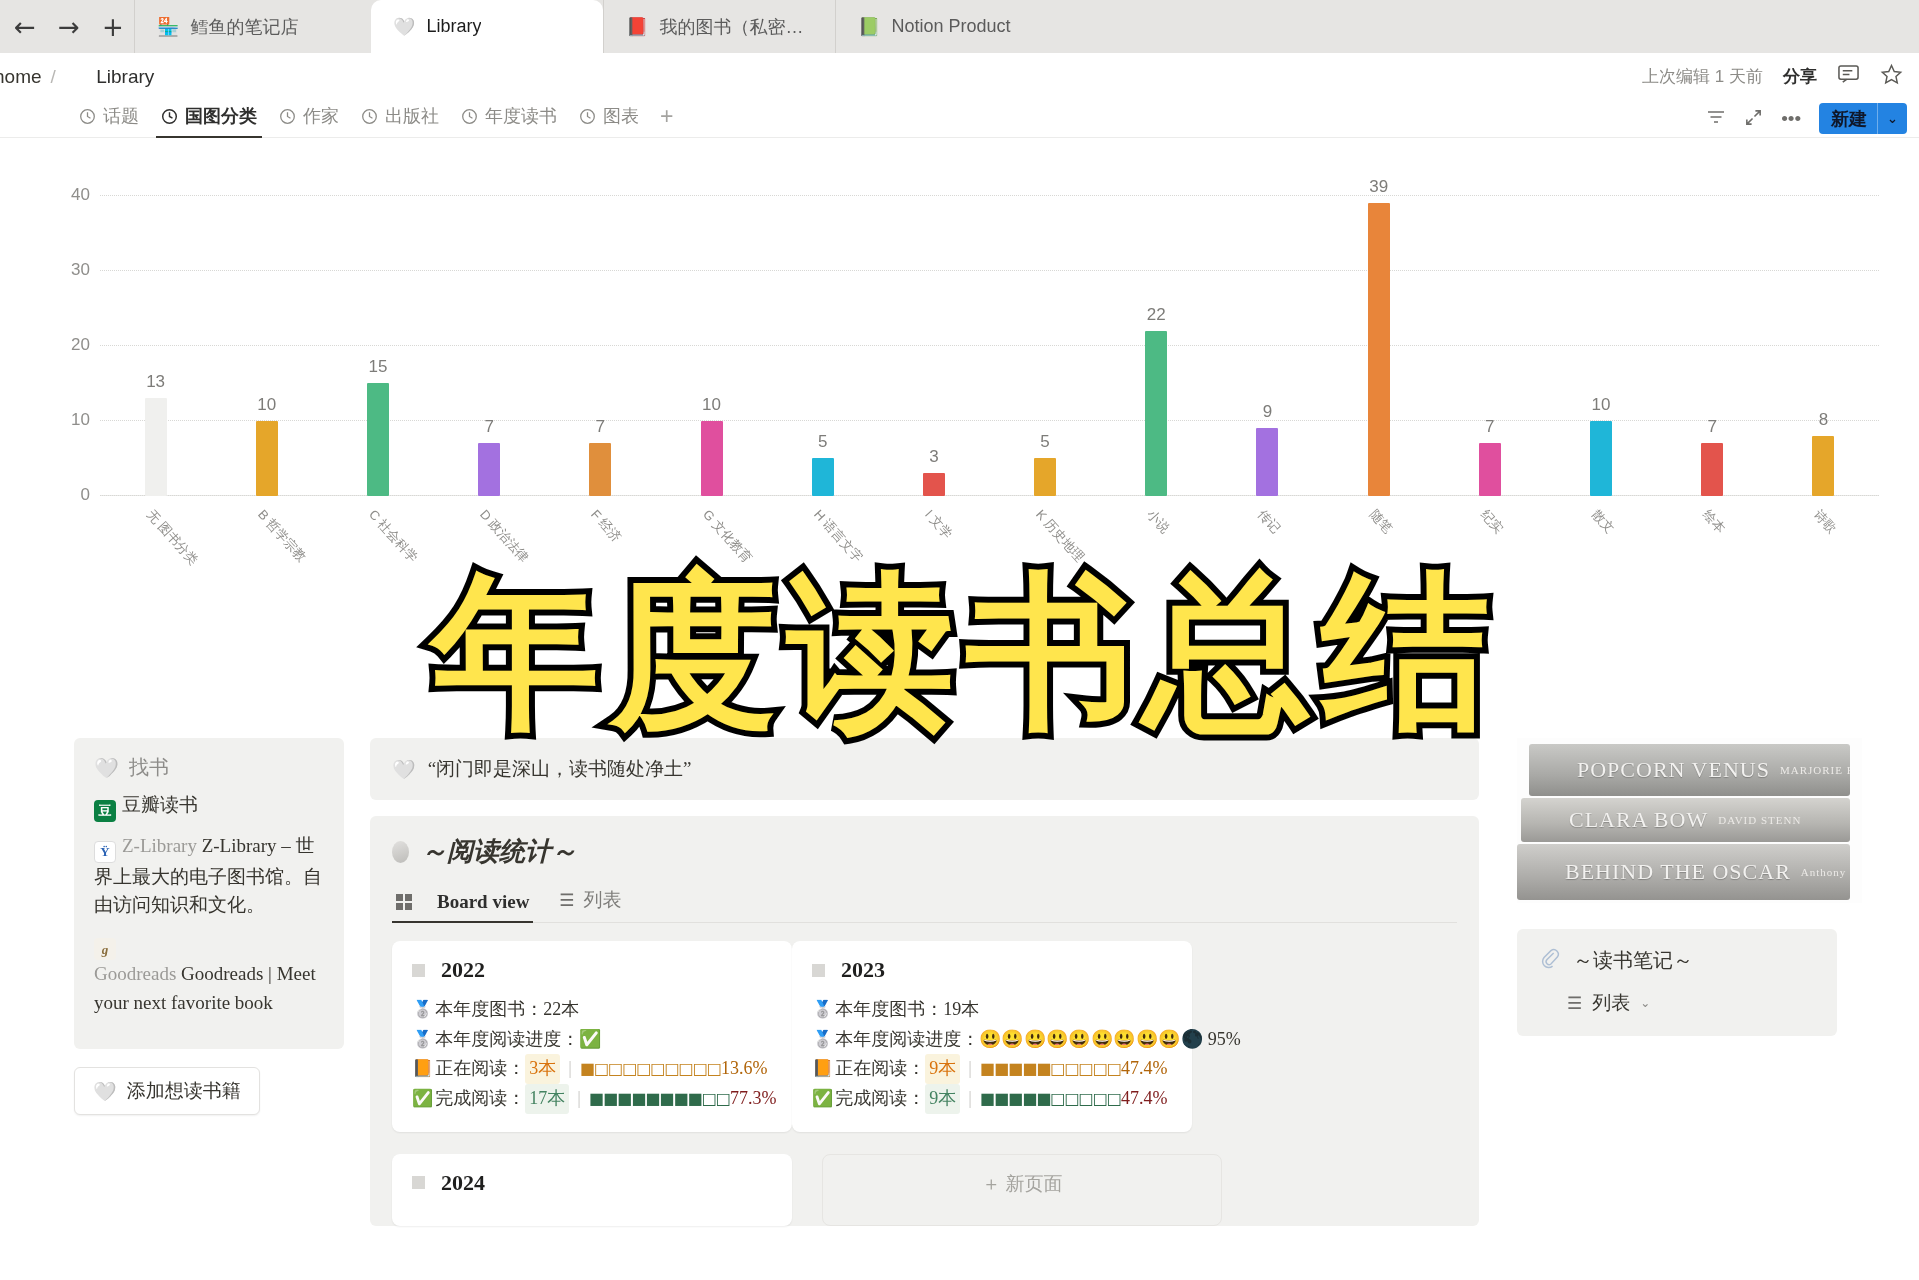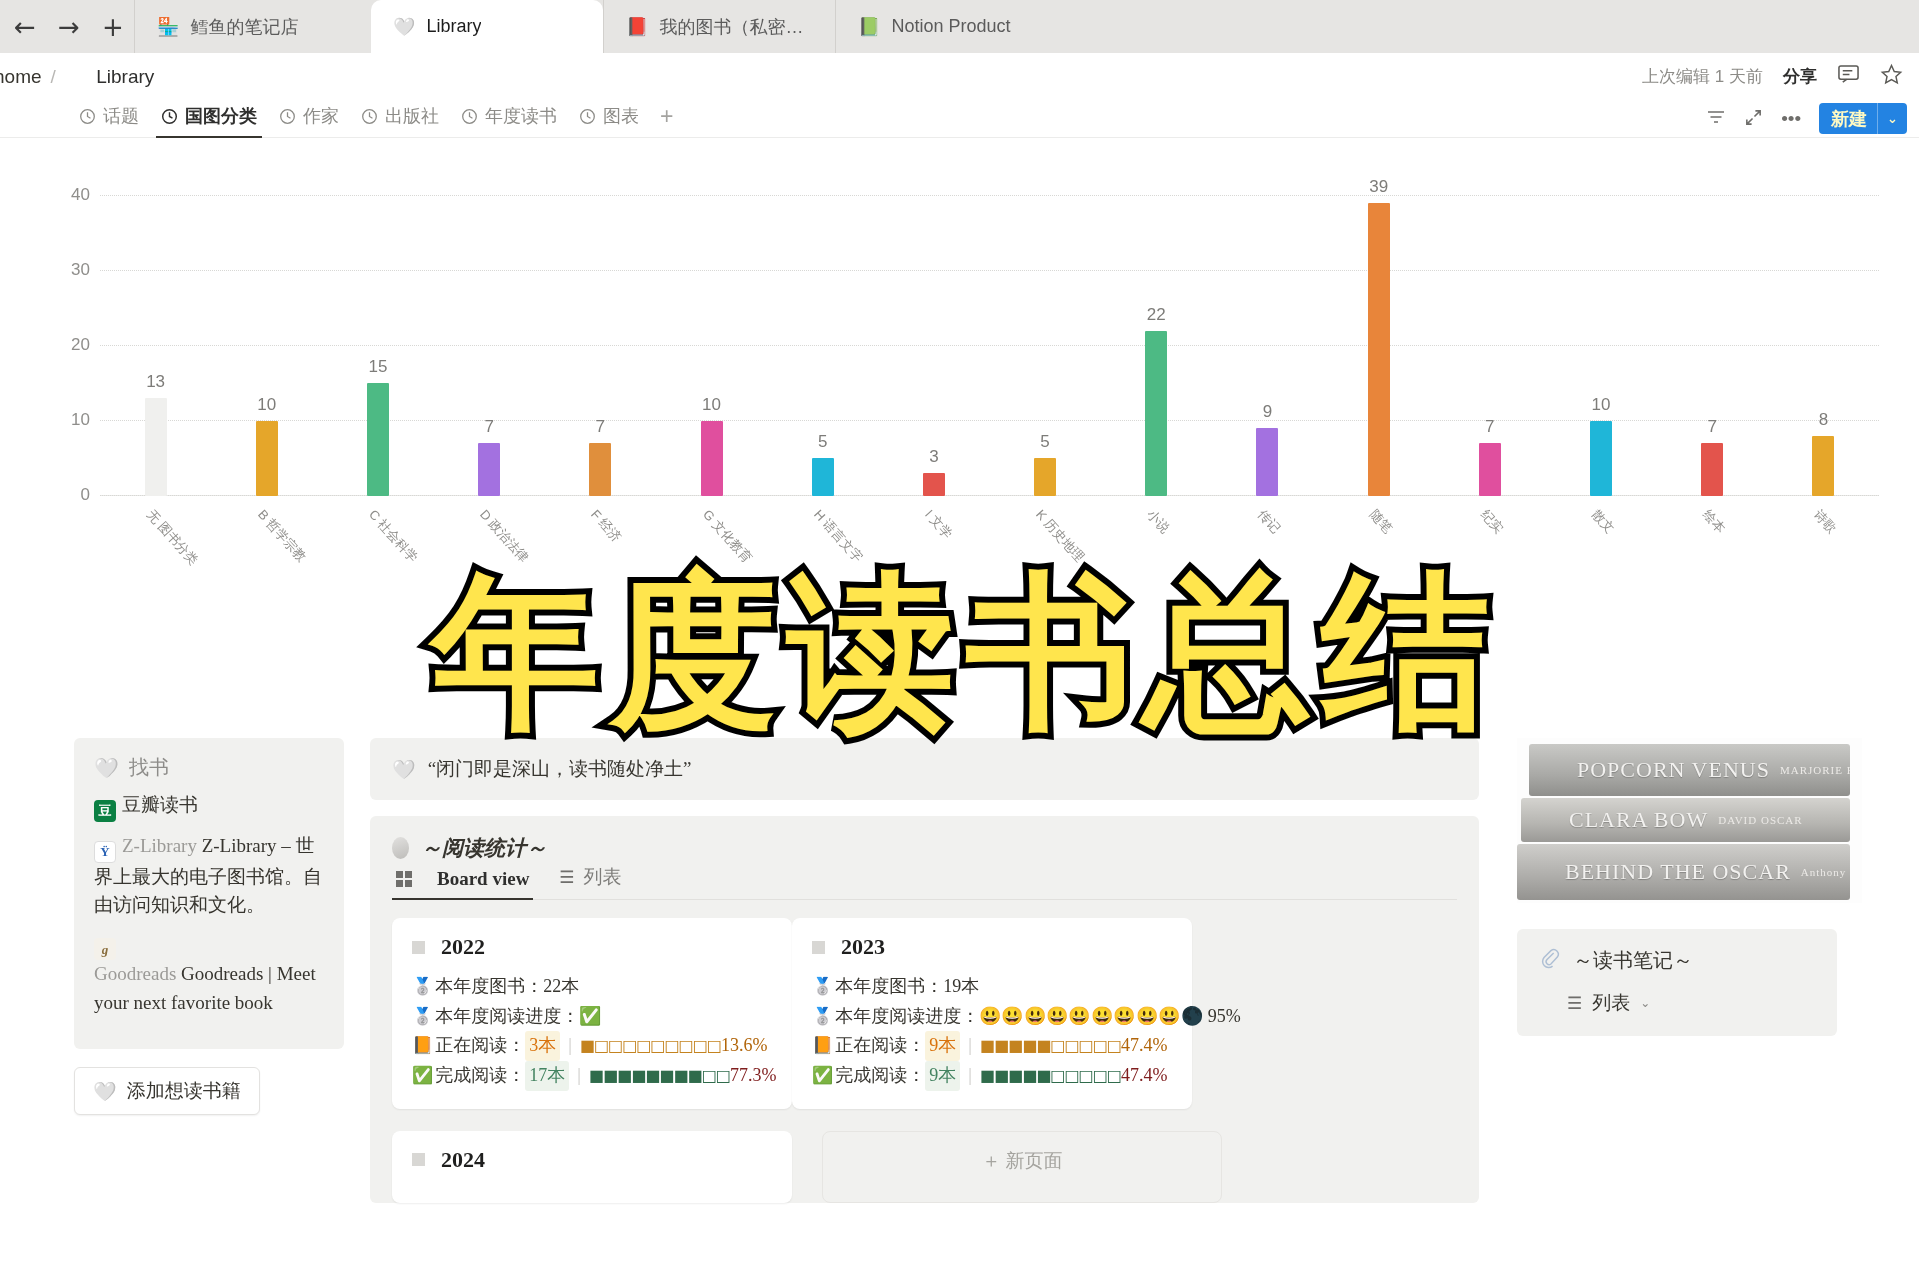--- a/index.html
+++ b/index.html
@@ -112,21 +112,21 @@
   }
   .clockico { width: 17px; height: 17px; display: inline-block; }
   .vplus { font-size: 23px; color: #a4a3a0; padding: 0 8px 8px 8px; }
 
   .vbright {
     position: absolute; right: 12px; bottom: 4px;
     display: flex; align-items: center; gap: 18px;
   }
   .vbicon { color: #6f6e6b; font-size: 19px; line-height: 1; }
   .newbtn {
-    background: #2383e2; color: #fef9c3; font-size: 18px; font-weight: 600;
+    background: #2383e2; color: #0f172a; font-size: 18px; font-weight: 600;
     height: 31px; display: flex; align-items: center;
     border-radius: 4px; overflow: hidden;
   }
   .newbtn .lbl { padding: 0 10px 0 12px; }
   .newbtn .divi { width: 1px; height: 31px; background: rgba(255,255,255,.35); }
   .newbtn .carr { padding: 0 9px; font-size: 13px; }
 
   
   .chartwrap {
     position: relative;
@@ -267,23 +267,24 @@
   }
 
   .statsbox {
     background: #f1f1ef;
     border-radius: 6px;
     padding: 18px 22px 0 22px;
     min-height: 340px;
   }
   .statstitle {
     display: flex; align-items: center; gap: 12px;
-    font-size: 21px; font-style: italic; font-weight: 700;
+    font-size: 26px; font-style: italic; font-weight: 700;
     font-family: "Liberation Serif","DejaVu Serif",serif;
     color: #37352f;
+    margin-bottom: 16px;
   }
   .greyball { width: 17px; height: 22px; border-radius: 50%;
               background: linear-gradient(160deg,#e2e1df,#bdbcb9); display:inline-block;}
   .viewtabs {
     display: flex; align-items: flex-end; gap: 22px;
     border-bottom: 1px solid #e1e0dd;
     margin-bottom: 18px;
   }
   .vt {
     display: flex; align-items: center; gap: 9px;
@@ -760,21 +761,21 @@
   </div>
 
   <div class="col-right">
     <div class="bookphoto">
       <div class="spine sp1">
         <span class="sp-title">POPCORN VENUS</span>
         <span class="sp-sub">MARJORIE ROSEN</span>
       </div>
       <div class="spine sp2">
         <span class="sp-title">CLARA BOW</span>
-        <span class="sp-sub">DAVID OSCAR</span>
+        <span class="sp-sub">DAVID STENN</span>
       </div>
       <div class="spine sp3">
         <span class="sp-title">BEHIND THE OSCAR</span>
         <span class="sp-sub">Anthony Holden</span>
       </div>
     </div>
 
     <div class="notesbox">
       <div class="notestitle">
         <span>

